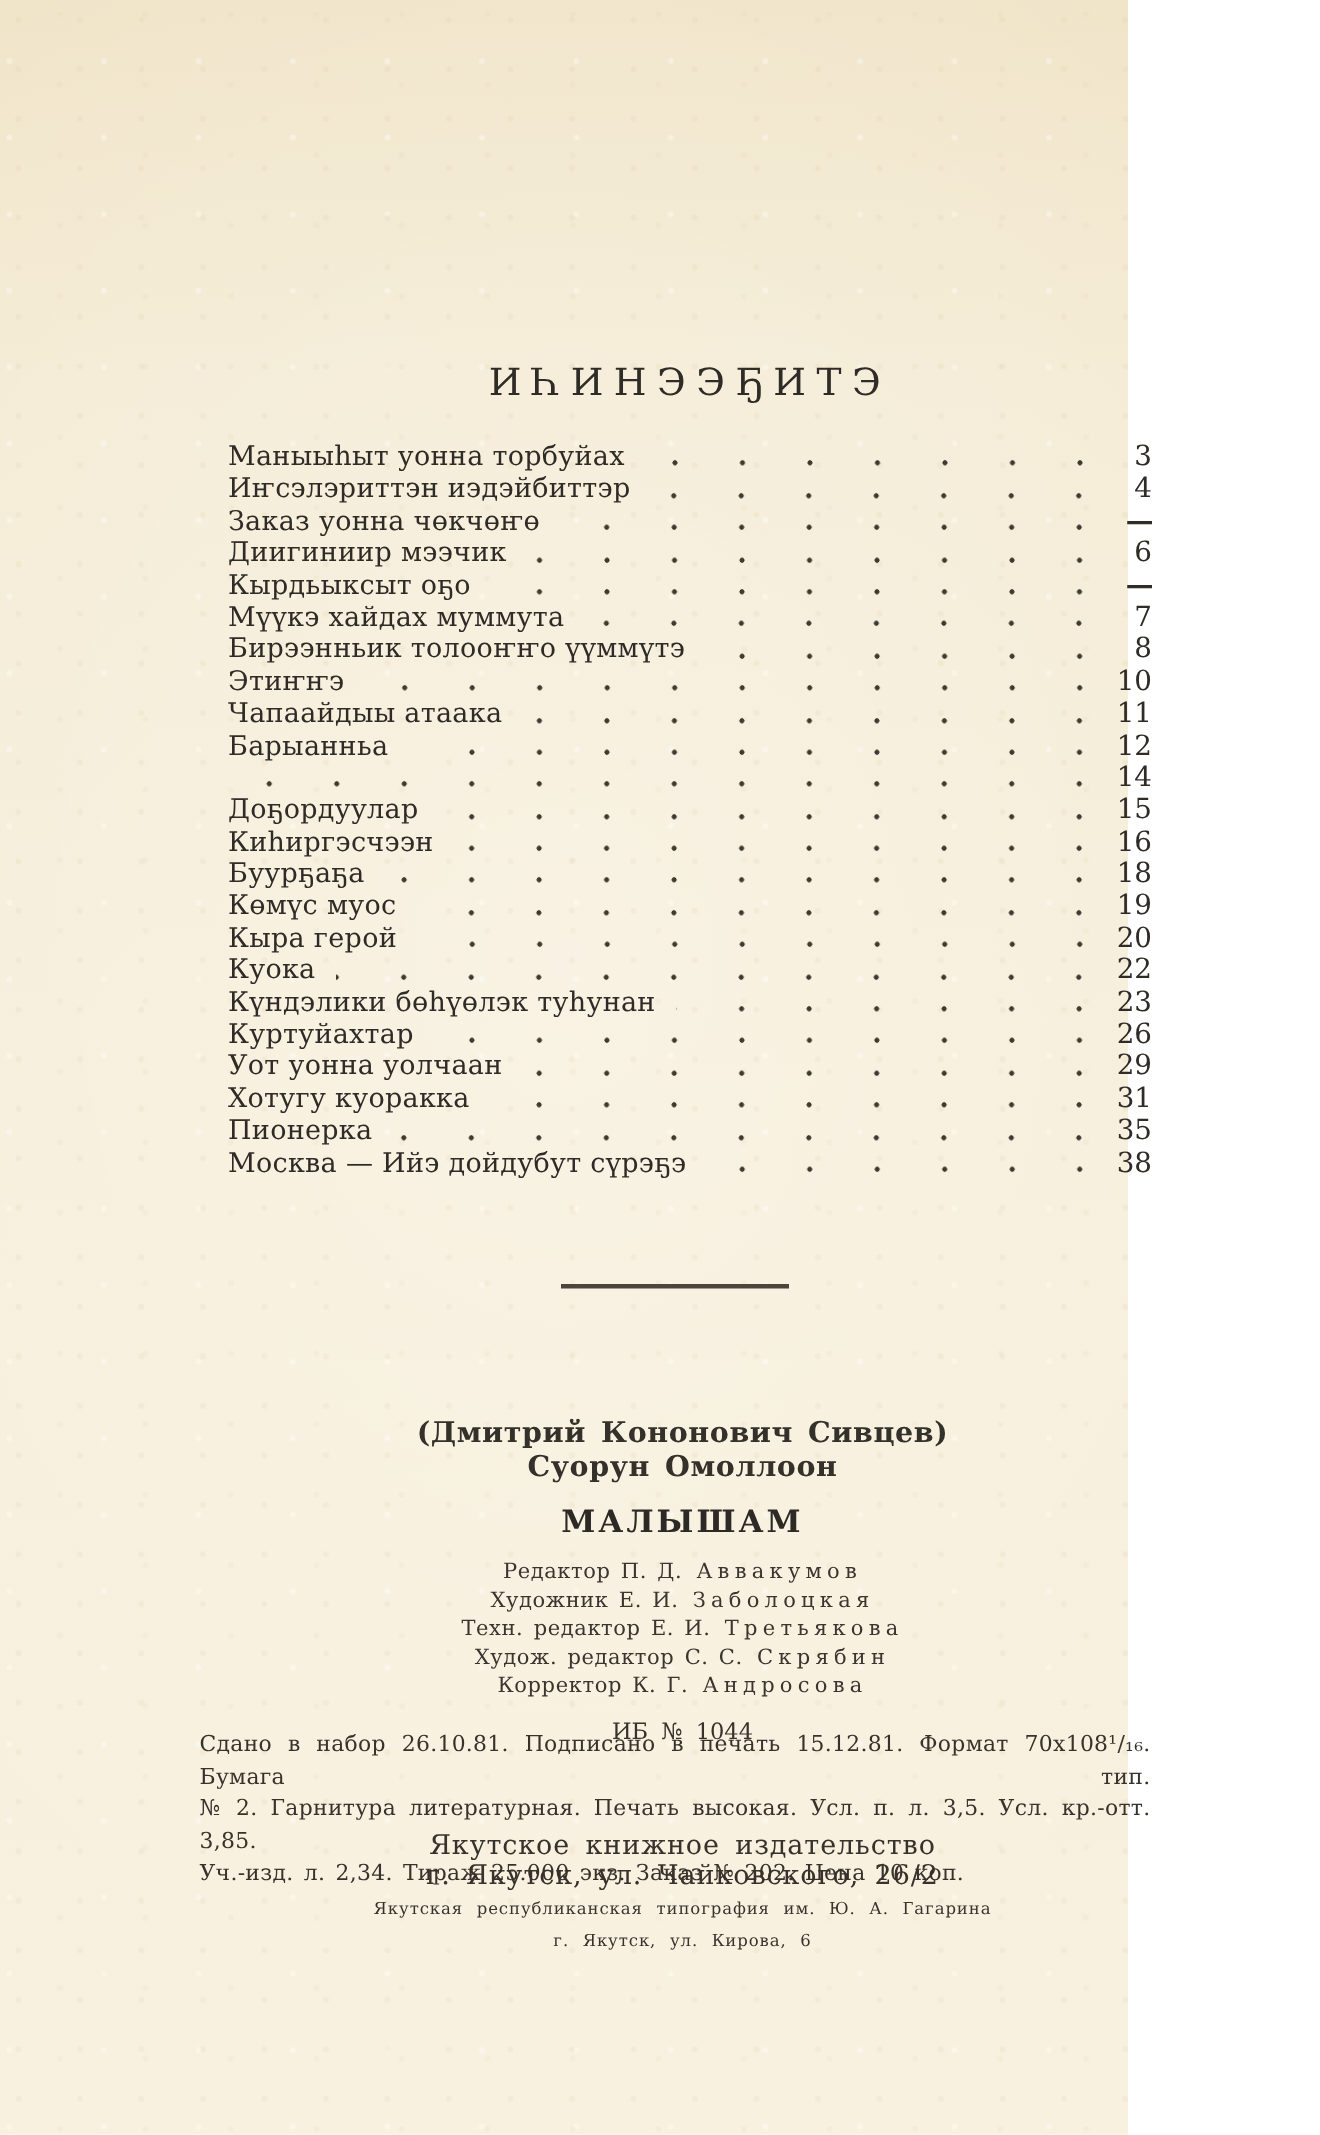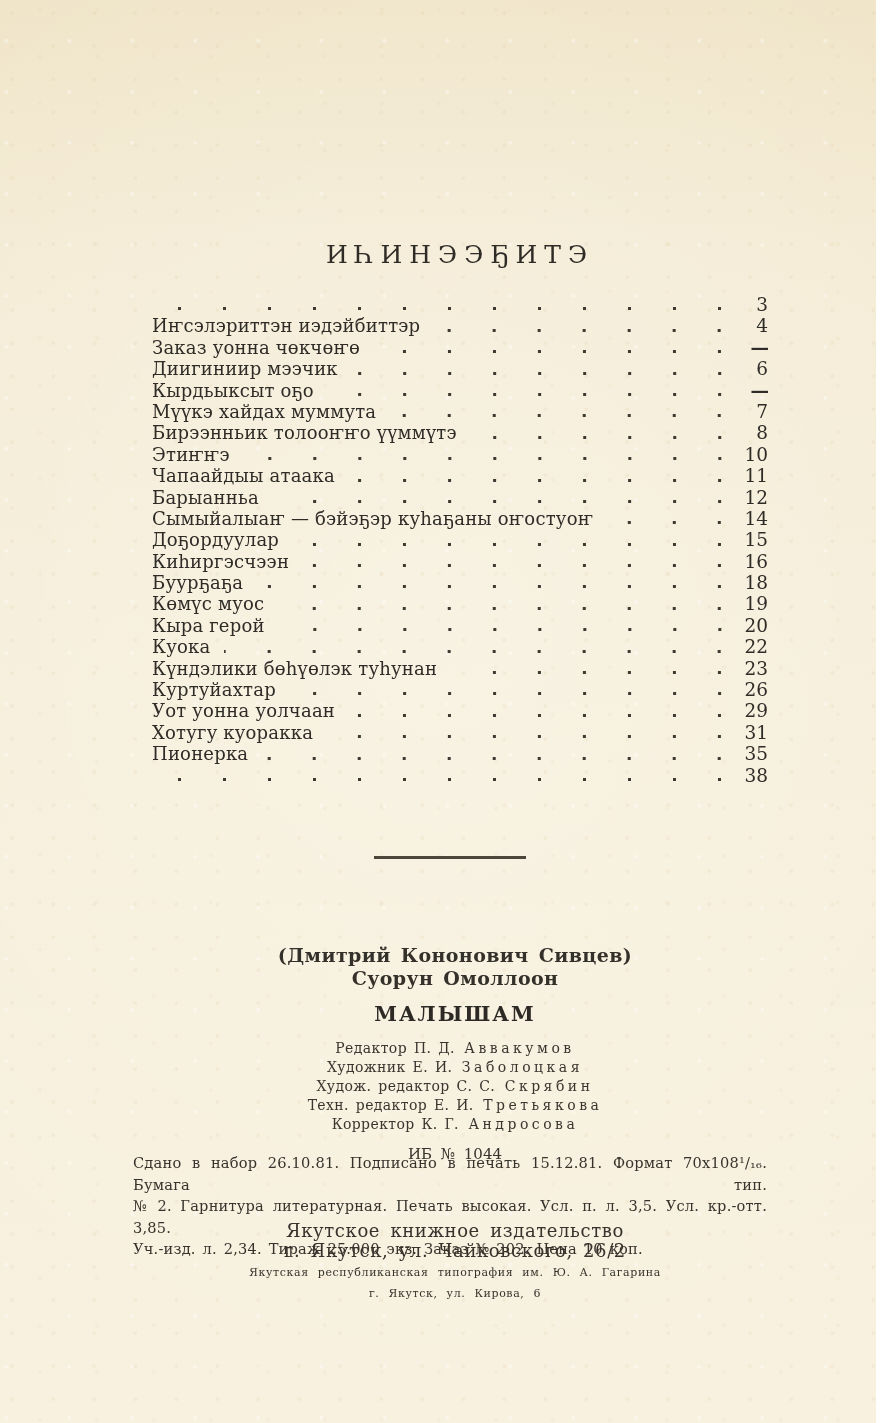--- a/index.html
+++ b/index.html
@@ -2,21 +2,21 @@
 <html><head>
 <meta charset="utf-8">
 <style>
   html,body { margin:0; padding:0; }
   body {
     width:880px; height:1423px;
     font-family:"DejaVu Serif","Liberation Serif",serif;
     overflow:hidden;
   }
   .page {
-    position:relative; width:876px; height:1423px;
+    position:relative; width:752px; height:1423px;
     background:
       radial-gradient(ellipse 120% 80% at 50% 45%, rgba(255,255,255,0.30), rgba(255,255,255,0) 70%),
       linear-gradient(180deg,#f0e5c9 0%, #f4ebd4 18%, #f6eed9 55%, #f8f1e0 100%);
     color:#34302a;
   }
   .page::before {
     content:""; position:absolute; inset:0; pointer-events:none;
     background-image:
       radial-gradient(circle at 30% 40%, rgba(216,190,144,0.14) 0 1.5px, transparent 2.5px),
       radial-gradient(circle at 70% 20%, rgba(216,190,144,0.10) 0 1.5px, transparent 2.5px),
@@ -72,20 +72,21 @@
 </head>
 <body>
 
 <div class="page">
 
   <div class="heading">ИҺИНЭЭҔИТЭ</div>
 
   <div class="toc">
 
       <div class="toc-row">
+        <span class="toc-title">Маныыһыт уонна торбуйах</span>
         <span class="leader"></span>
         <span class="toc-page">3</span>
       </div>
 
       <div class="toc-row">
         <span class="toc-title">Иҥсэлэриттэн иэдэйбиттэр</span>
         <span class="leader"></span>
         <span class="toc-page">4</span>
       </div>
 
@@ -131,21 +132,20 @@
         <span class="toc-page">11</span>
       </div>
 
       <div class="toc-row">
         <span class="toc-title">Барыанньа</span>
         <span class="leader"></span>
         <span class="toc-page">12</span>
       </div>
 
       <div class="toc-row">
-        <span class="toc-title">Сымыйалыаҥ — бэйэҕэр куһаҕаны оҥостуоҥ</span>
         <span class="leader"></span>
         <span class="toc-page">14</span>
       </div>
 
       <div class="toc-row">
         <span class="toc-title">Доҕордуулар</span>
         <span class="leader"></span>
         <span class="toc-page">15</span>
       </div>
 
@@ -203,20 +203,21 @@
         <span class="toc-page">31</span>
       </div>
 
       <div class="toc-row">
         <span class="toc-title">Пионерка</span>
         <span class="leader"></span>
         <span class="toc-page">35</span>
       </div>
 
       <div class="toc-row">
+        <span class="toc-title">Москва — Ийэ дойдубут сүрэҕэ</span>
         <span class="leader"></span>
         <span class="toc-page">38</span>
       </div>
     </div>
 
   <div class="divider"></div>
 
   <div class="colophon">
     <div class="author-line">(Дмитрий Кононович Сивцев)</div>
     <div class="author-line">Суорун Омоллоон</div>
@@ -228,27 +229,27 @@
           <span class="credit-label">Редактор П. Д.</span>
           <span class="credit-surname">Аввакумов</span>
         </div>
 
         <div class="credit-row">
           <span class="credit-label">Художник Е. И.</span>
           <span class="credit-surname">Заболоцкая</span>
         </div>
 
         <div class="credit-row">
+          <span class="credit-label">Техн. редактор Е. И.</span>
+          <span class="credit-surname">Третьякова</span>
+        </div>
+
+        <div class="credit-row">
           <span class="credit-label">Худож. редактор С. С.</span>
           <span class="credit-surname">Скрябин</span>
-        </div>
-
-        <div class="credit-row">
-          <span class="credit-label">Техн. редактор Е. И.</span>
-          <span class="credit-surname">Третьякова</span>
         </div>
 
         <div class="credit-row">
           <span class="credit-label">Корректор К. Г.</span>
           <span class="credit-surname">Андросова</span>
         </div>
       </div>
 
     <div class="ib-number">ИБ № 1044</div>
   </div>

